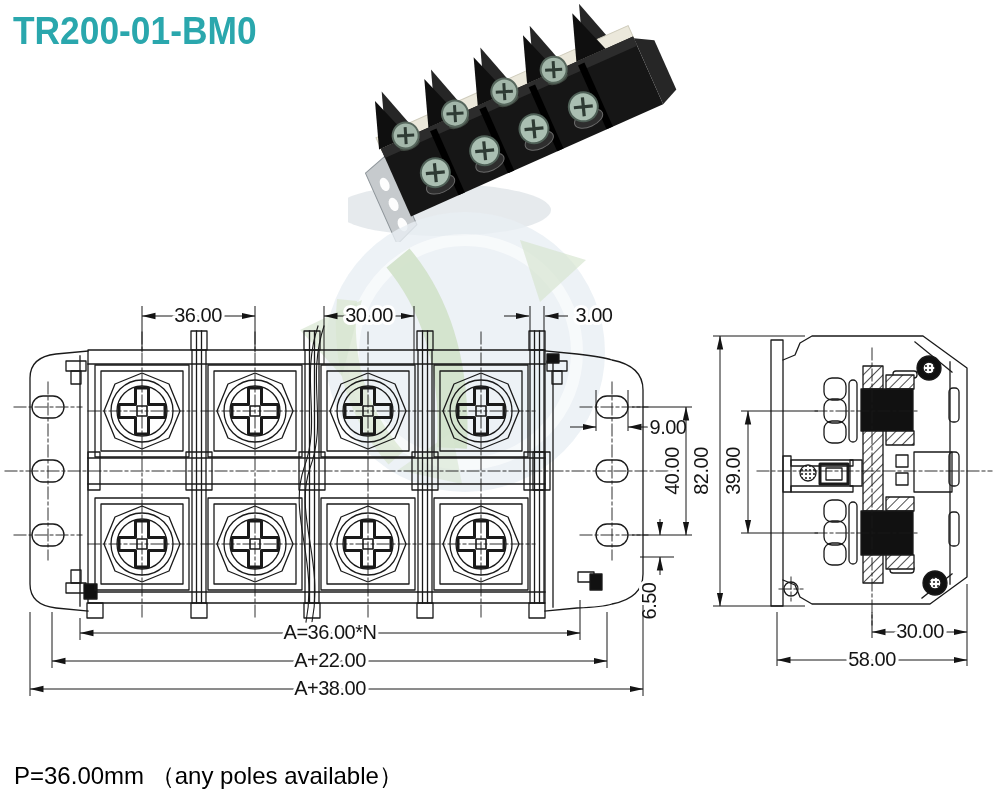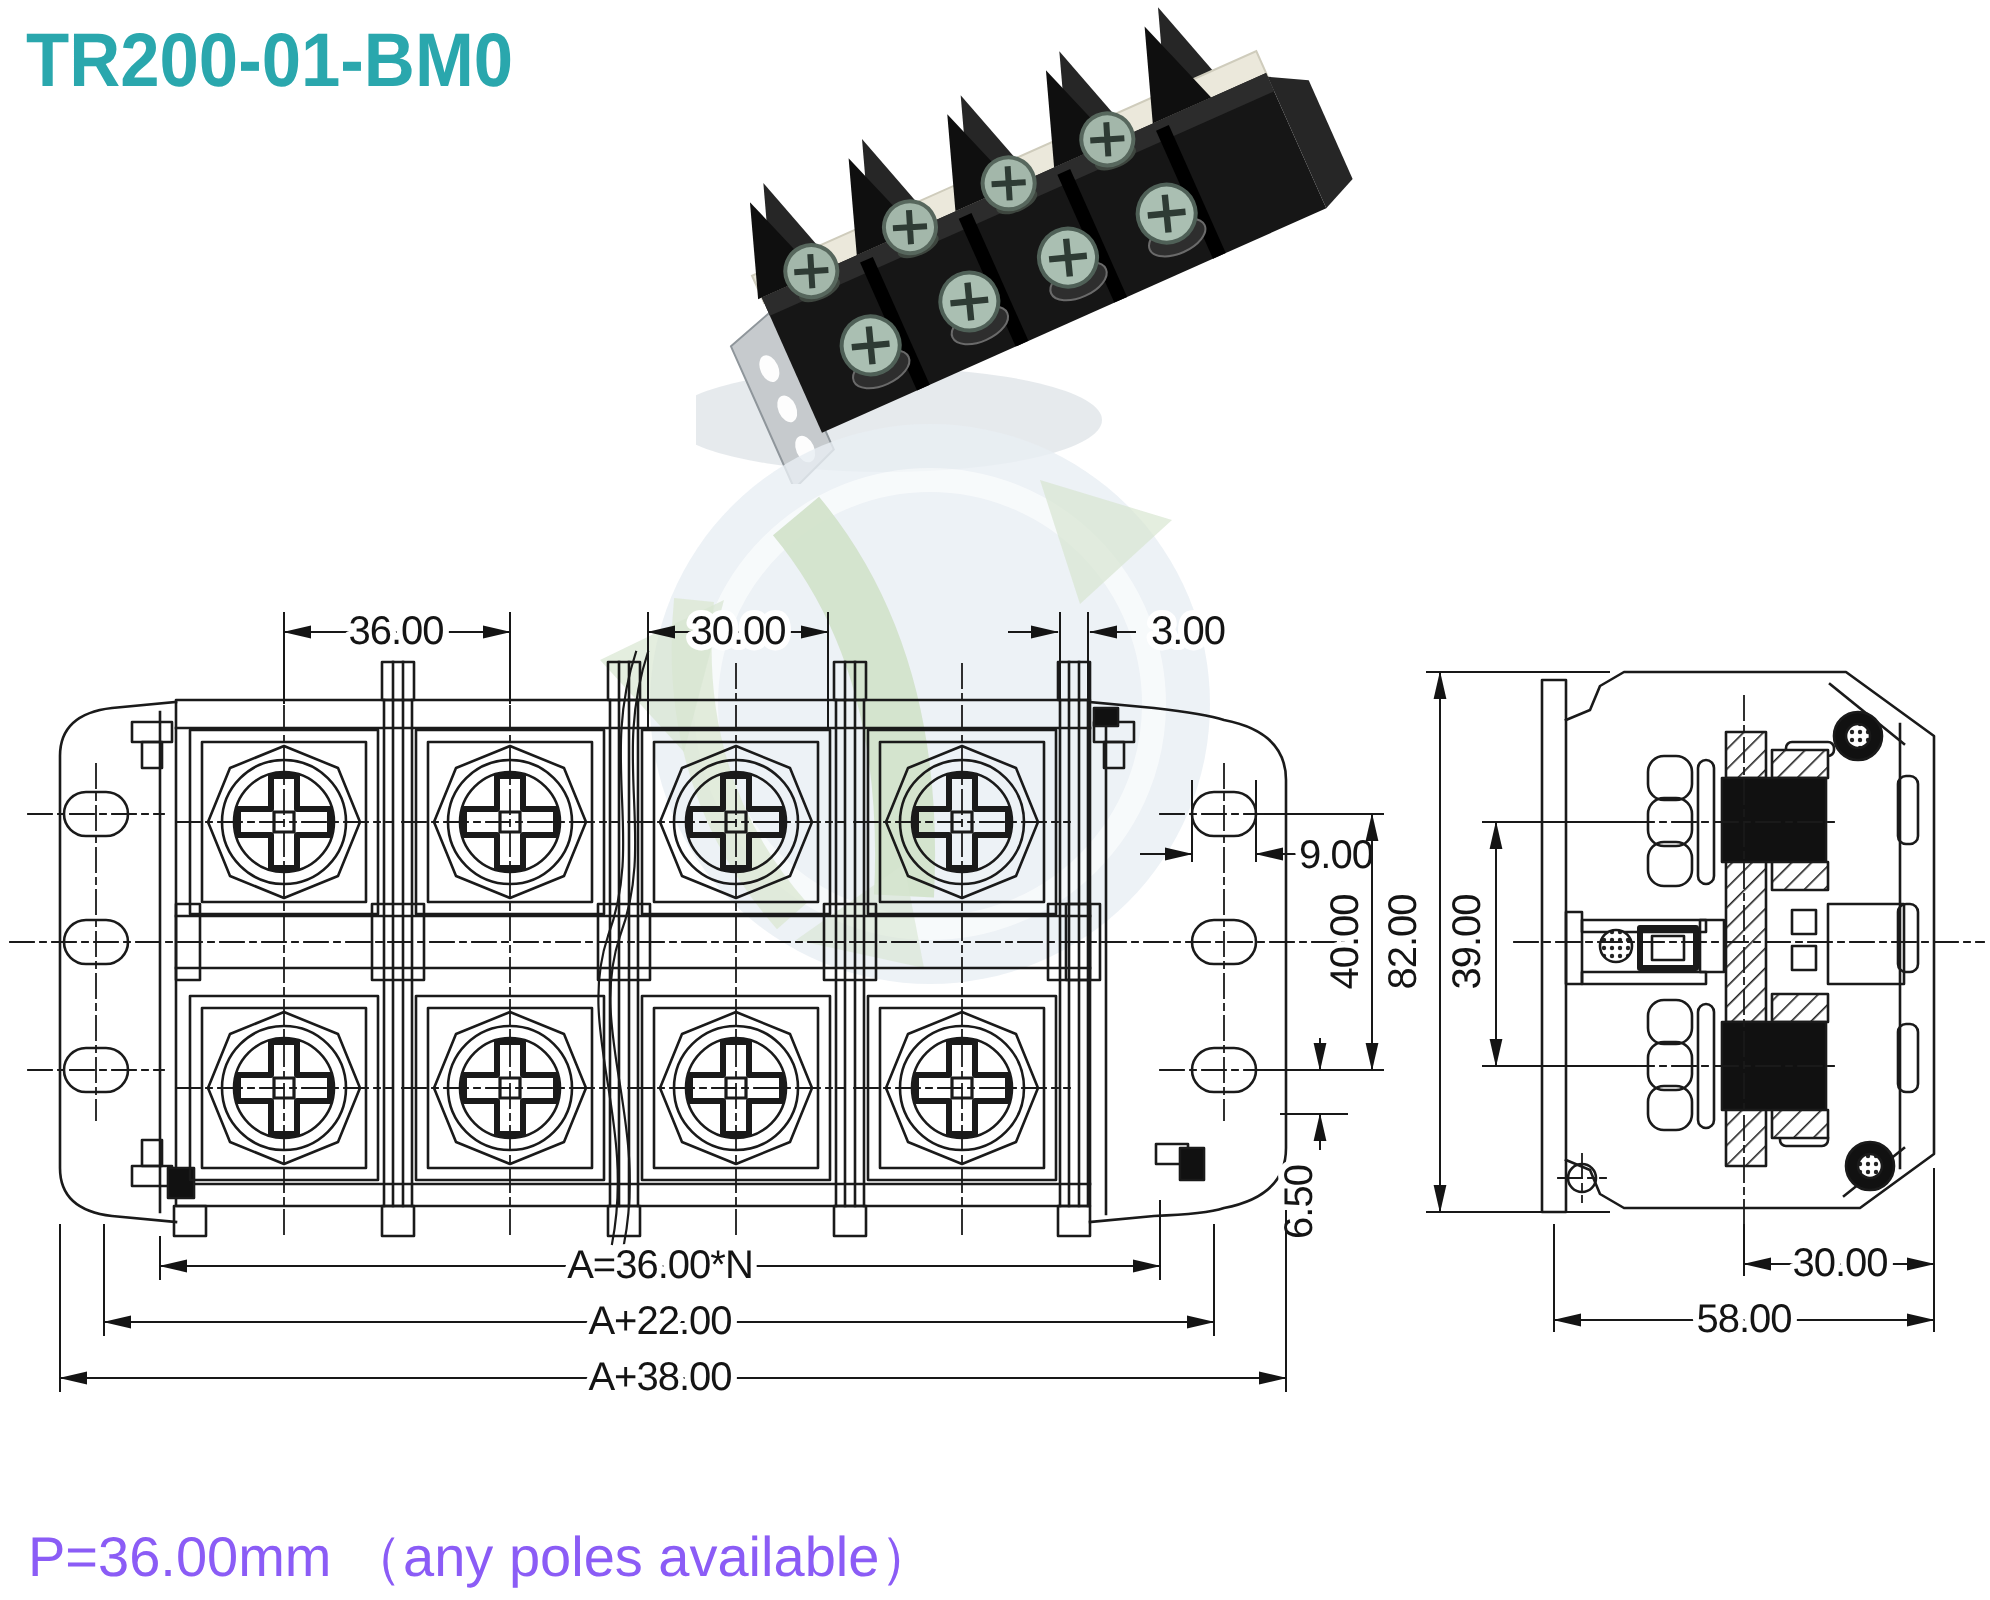--- a/index.html
+++ b/index.html
@@ -2,21 +2,21 @@
 <html><head>
 <meta charset="utf-8">
 <style>
   html,body{margin:0;padding:0;}
   body{width:995px;height:800px;background:#ffffff;position:relative;overflow:hidden;
        font-family:"Liberation Sans",sans-serif;}
   .title{position:absolute;left:13px;top:10px;margin:0;font-size:38px;font-weight:bold;
          color:#2aa7ad;transform:scaleX(.93);transform-origin:left top;letter-spacing:0;}
   .photo{position:absolute;left:348px;top:0;width:345px;height:242px;}
   .drawing{position:absolute;left:0;top:200px;}
-  .footer{position:absolute;left:14px;top:760px;font-size:28px;color:#8b5cf6;}
+  .footer{position:absolute;left:14px;top:760px;font-size:24px;color:#000000;}
   
   .ln{stroke:#1a1a1a;stroke-width:1.3;fill:none;stroke-linejoin:round;stroke-linecap:square;}
   .cl{stroke:#1a1a1a;stroke-width:.9;fill:none;stroke-dasharray:12 3 3 3;}
   .dim line,.dim path{stroke:#181818;stroke-width:1;fill:none;}
   .dt{font-family:"Liberation Sans",sans-serif;font-size:20px;letter-spacing:-.5px;fill:#141414;
       stroke:#fff;stroke-width:6;paint-order:stroke;stroke-linejoin:round;text-anchor:middle;}
 </style>
 </head>
 <body>
 

